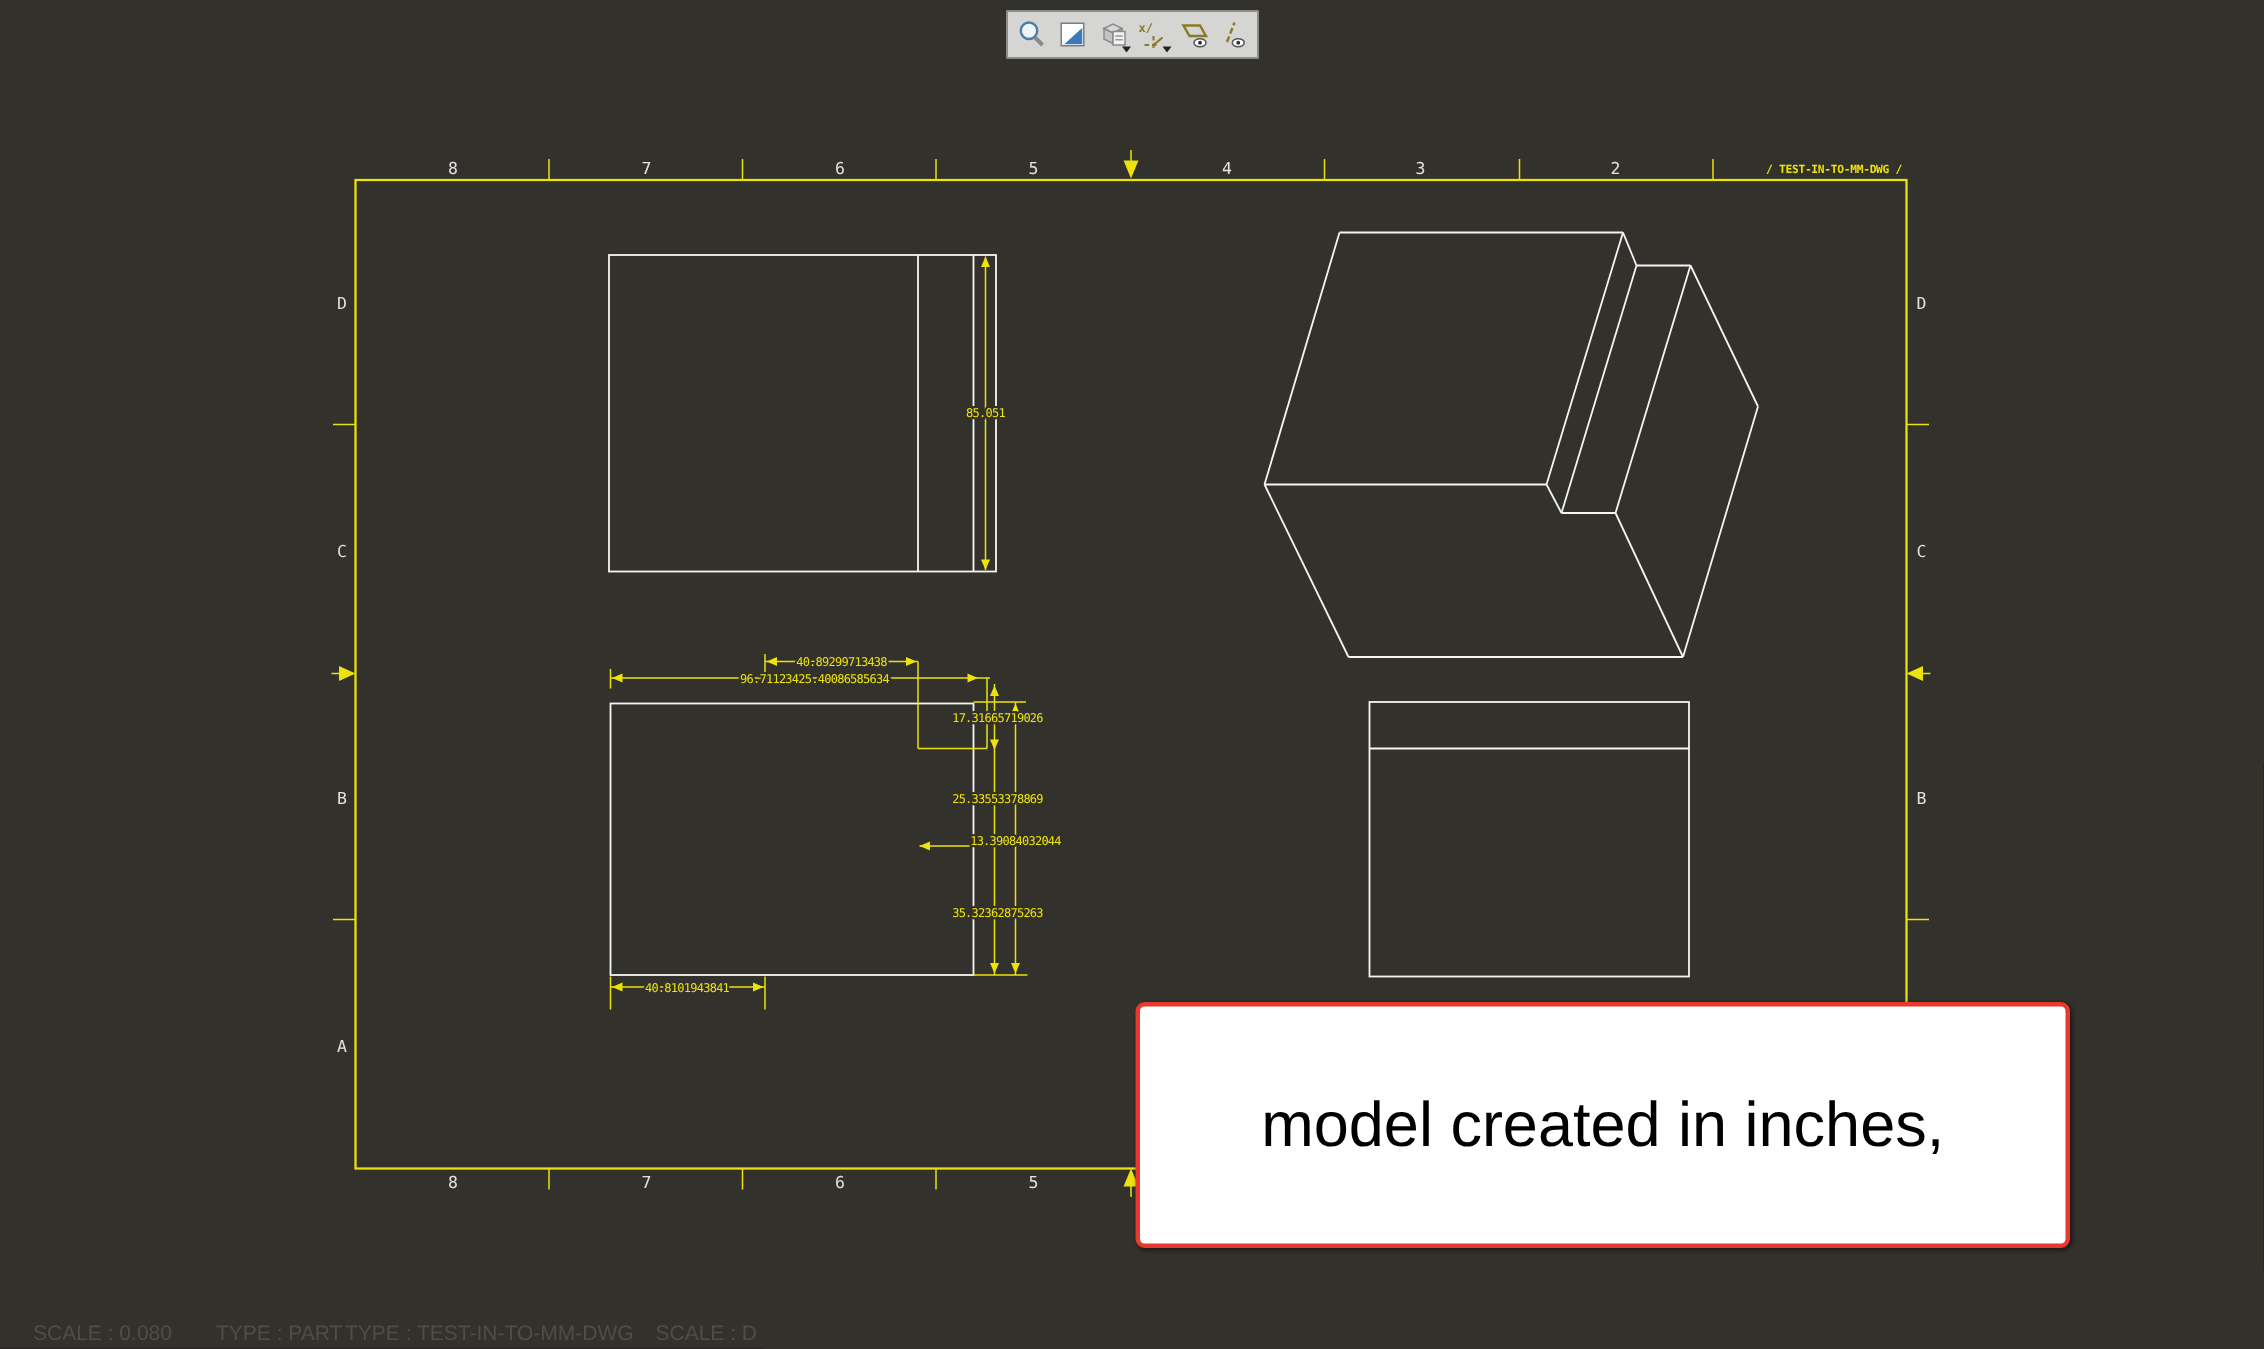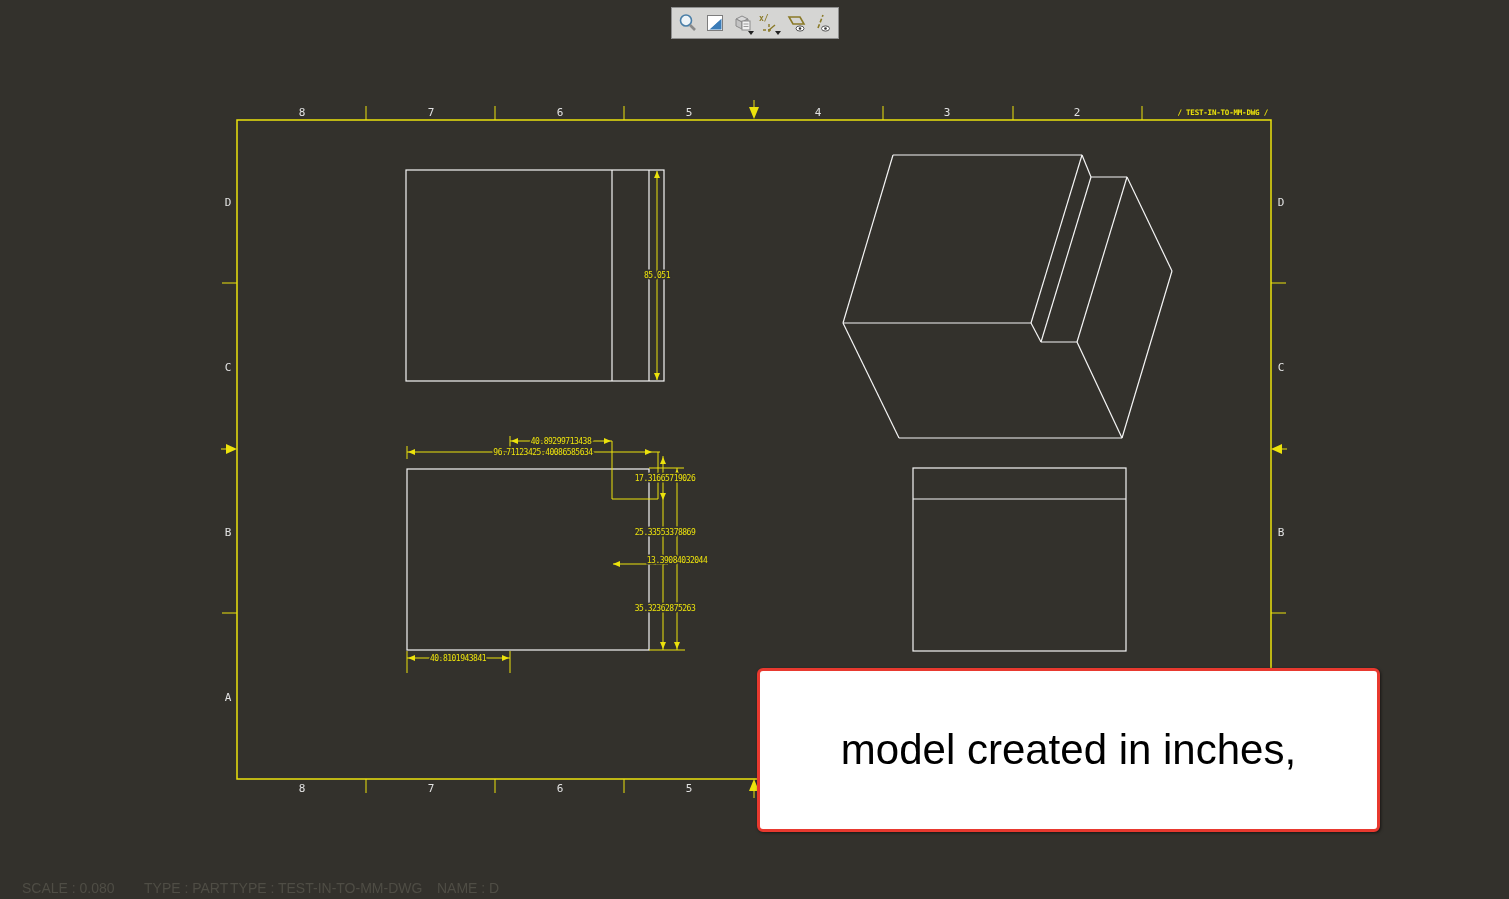--- a/index.html
+++ b/index.html
@@ -247,16 +247,16 @@
   </svg>
 
   <div class="note">
     <span>model created in inches,</span>
   </div>
 
   <div class="statusbar">
     <span class="st-scale">SCALE : 0.080</span>
     <span class="st-type">TYPE : PART</span>
     <span class="st-name">TYPE : TEST-IN-TO-MM-DWG</span>
-    <span class="st-size">NAME : D</span>
+    <span class="st-size">SCALE : D</span>
   </div>
 
 </div>
 
 </body></html>

